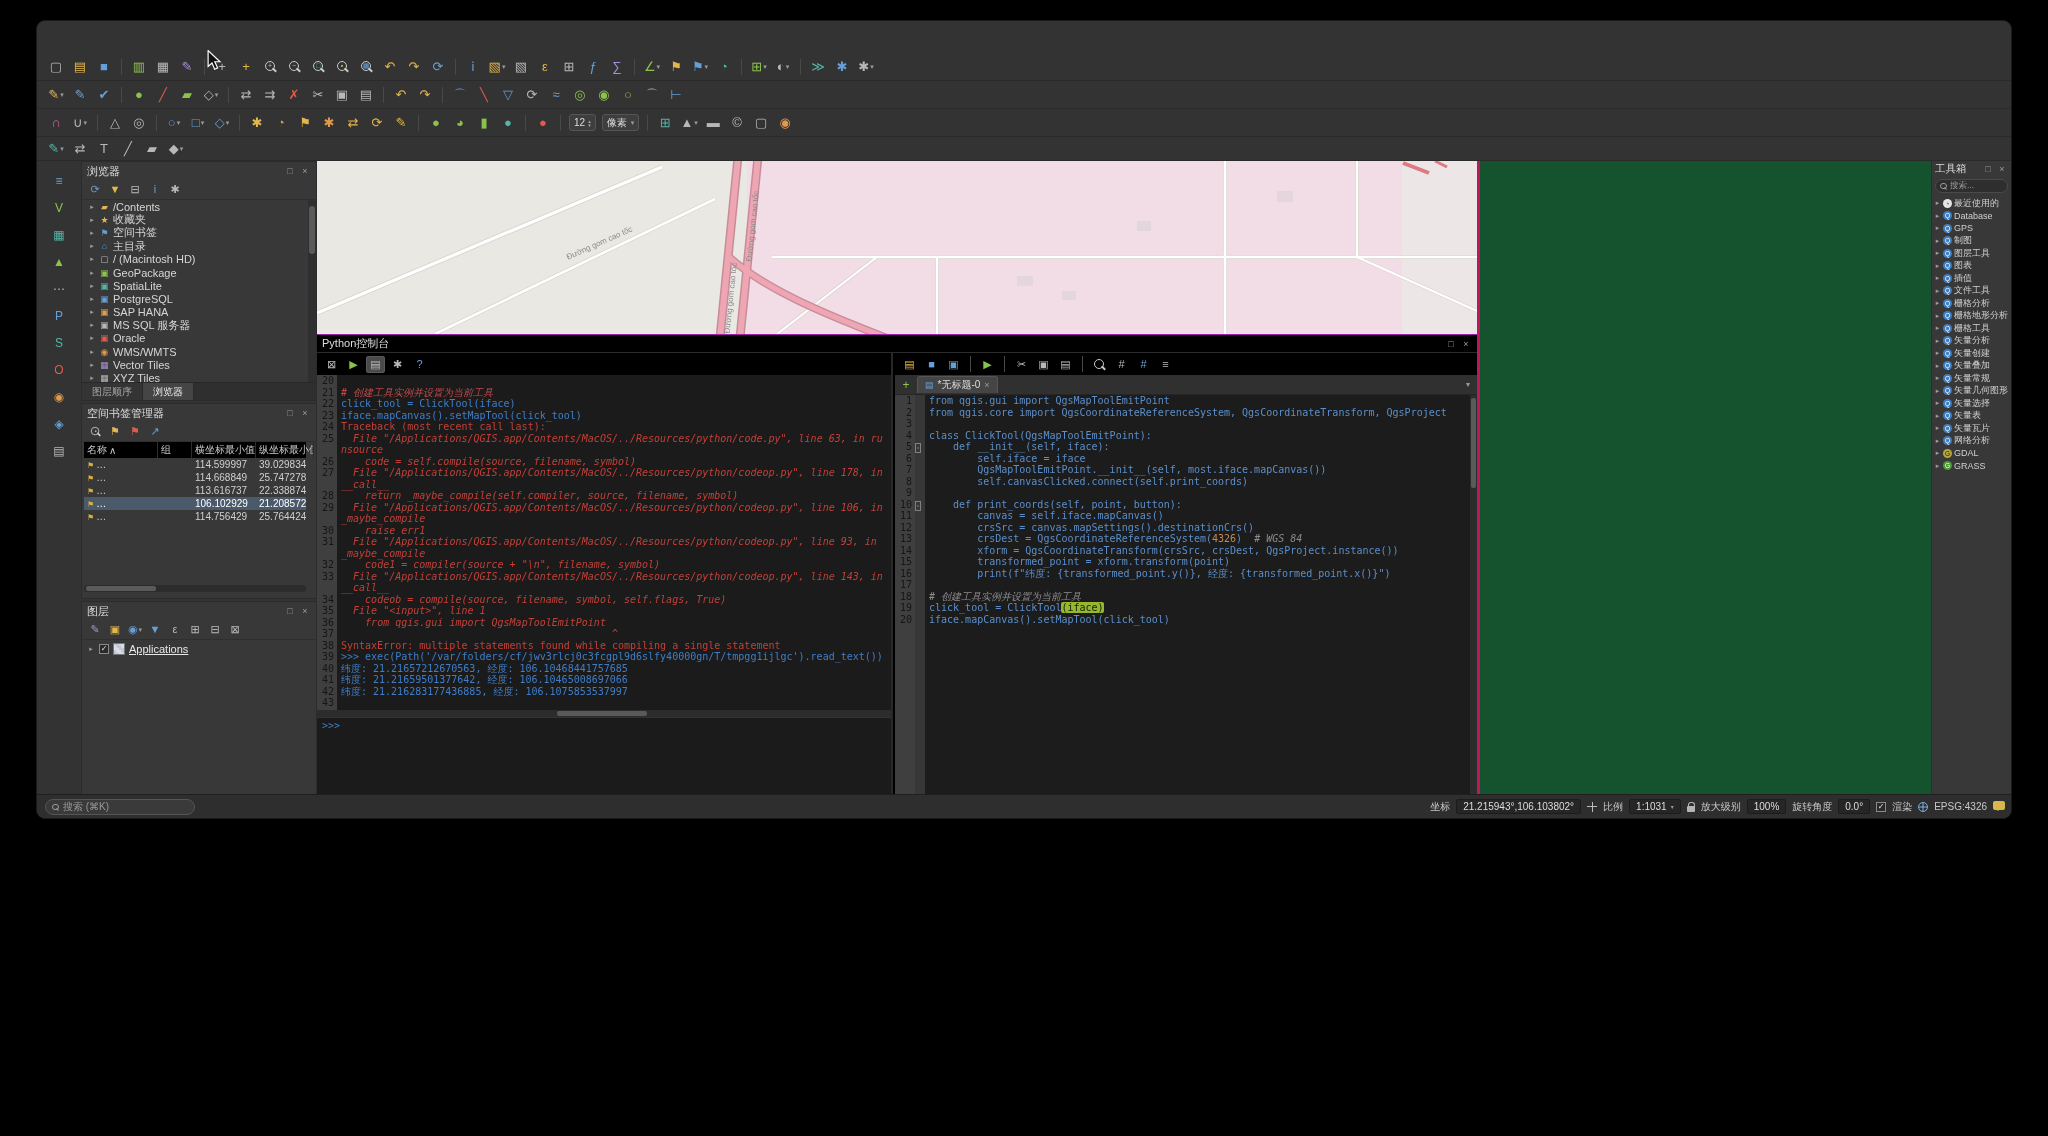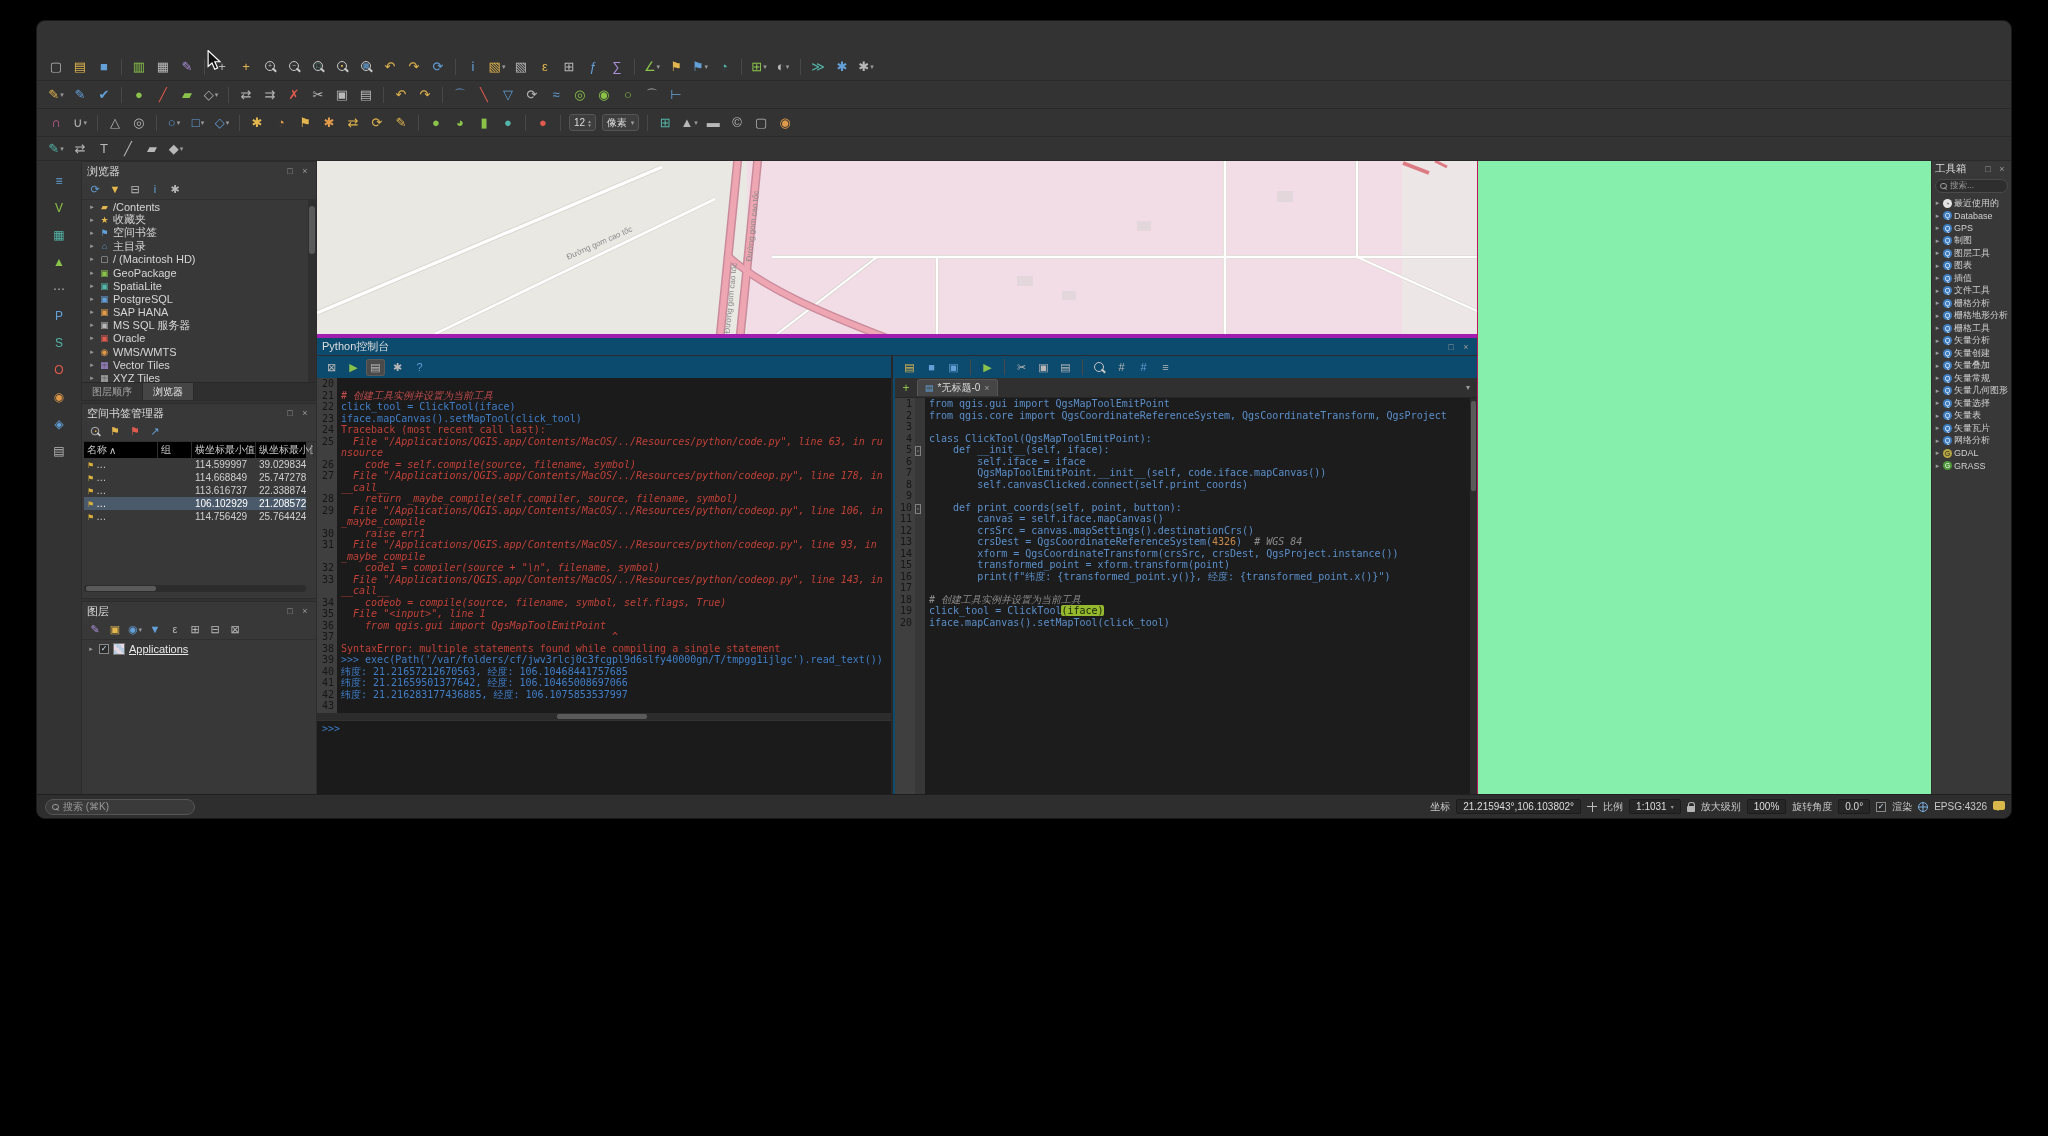--- a/index.html
+++ b/index.html
@@ -29,21 +29,21 @@
 .magsub{position:absolute;left:2.6px;top:2.2px;width:8px;height:8px;font-size:7px;line-height:8px;text-align:center}
 
 .t-yellow{color:#e3b64e}.t-blue{color:#64a0d8}.t-green{color:#8bc34a}.t-red{color:#e05a4e}
 .t-gray{color:#b8b8b8}.t-teal{color:#53b6a8}.t-purple{color:#a98fd6}.t-orange{color:#e09a4a}
 .t-magenta{color:#d0609a}
 
 .dockstrip{position:absolute;left:0;top:140px;width:44px;bottom:24px;display:flex;flex-direction:column;align-items:center;padding-top:10px;gap:7px}
 .dicon{width:20px;height:20px;display:flex;align-items:center;justify-content:center;font-size:12px;border-radius:3px}
 .leftcol{position:absolute;left:44px;top:140px;width:236px;bottom:24px}
 .center{position:absolute;left:280px;top:140px;width:1160px;bottom:24px;background:#2a2a2a}
-.rightarea{position:absolute;left:1440px;right:0;top:140px;bottom:24px;background:#86efac;border-left:1px solid #be185d}
+.rightarea{position:absolute;left:1440px;right:0;top:140px;bottom:24px;background:#14532d;border-left:3px solid #be185d}
 
 .panel{position:absolute;left:0;right:0;background:#383838;border:1px solid #2c2c2c}
 .phead{height:18px;display:flex;align-items:center;padding:0 5px;font-size:11px;color:#dedede;gap:3px}
 .phead .sp{flex:1}
 .pbtn{width:12px;height:12px;display:flex;align-items:center;justify-content:center;font-size:9px;color:#9a9a9a}
 .ptools{height:20px;display:flex;align-items:center;gap:2px;padding:0 4px;border-bottom:1px solid #2f2f2f}
 .ptools .tbtn{height:16px;min-width:18px;font-size:11px}
 .ptools .mag{transform:scale(.85)}
 
 .tree{position:absolute;left:0;right:0;top:38px;height:184px;overflow:hidden;font-size:11px;color:#d6d6d6}
@@ -67,21 +67,21 @@
 .hsthumb{position:absolute;top:1px;height:5px;background:#5a5a5a;border-radius:2px}
 
 .layrow{display:flex;align-items:center;gap:4px;padding:3px 5px;font-size:11px;color:#e8e8e8}
 .cbox{width:10px;height:10px;border:1px solid #8a8a8a;background:#2a2a2a;font-size:8px;line-height:8px;text-align:center;color:#cfe3f5}
 .ltile{width:12px;height:12px;background:linear-gradient(45deg,#b8cde0 25%,#e7d9e2 25% 50%,#b8cde0 50% 75%,#e7d9e2 75%);border:1px solid #777}
 .llabel{text-decoration:underline}
 
 .map{position:absolute;left:0;top:0;width:1160px;height:173px;overflow:hidden;background:#eae8e3}
 .maplabel{position:absolute;font-size:8px;color:#8a8a8a;white-space:nowrap;transform-origin:left center}
 
-.consreg{position:absolute;left:0;right:0;top:173px;bottom:0;background:#0c4a6e;border-top:4px solid #a21caf}
+.consreg{position:absolute;left:0;right:0;top:173px;bottom:0;background:#000000;border-top:1px solid #a21caf}
 .consreg .phead{border-bottom:1px solid #2c2c2c}
 .conscol{position:absolute;left:0;top:18px;width:576px;bottom:0;border-right:2px solid #282828}
 .ctools{height:22px;display:flex;align-items:center;gap:3px;padding:0 5px}
 .ctools .tbtn{height:17px;min-width:19px;font-size:11px}
 .cout{position:absolute;left:0;right:0;top:22px;height:335px;background:linear-gradient(90deg,#3f3f3f 0 20px,#1b1b1b 20px);font-family:"DejaVu Sans Mono",monospace;font-size:10px;overflow:hidden}
 .cline{display:flex}
 .cno{flex:0 0 20px;color:#161616;text-align:right;padding-right:3px;line-height:11.5px}
 .ctext{flex:1;white-space:pre-wrap;word-break:break-all;padding-left:4px;padding-right:4px;line-height:11.5px}
 .s-entered{color:#3f7ec9}.s-output{color:#3f7ec9}
 .s-error{color:#c24038}.s-errori{color:#c24038;font-style:italic}
@@ -992,21 +992,21 @@
               <span class="etext"><span class="c-code">    def __init__(self, iface):</span></span>
             </div>
             <div class="eline">
               <span class="eno">6</span>
               <span class="efold"></span>
               <span class="etext"><span class="c-code">        self.iface = iface</span></span>
             </div>
             <div class="eline">
               <span class="eno">7</span>
               <span class="efold"></span>
-              <span class="etext"><span class="c-code">        QgsMapToolEmitPoint.__init__(self, code.iface.mapCanvas())</span></span>
+              <span class="etext"><span class="c-code">        QgsMapToolEmitPoint.__init__(self, most.iface.mapCanvas())</span></span>
             </div>
             <div class="eline">
               <span class="eno">8</span>
               <span class="efold"></span>
               <span class="etext"><span class="c-code">        self.canvasClicked.connect(self.print_coords)</span></span>
             </div>
             <div class="eline">
               <span class="eno">9</span>
               <span class="efold"></span>
               <span class="etext"></span>

